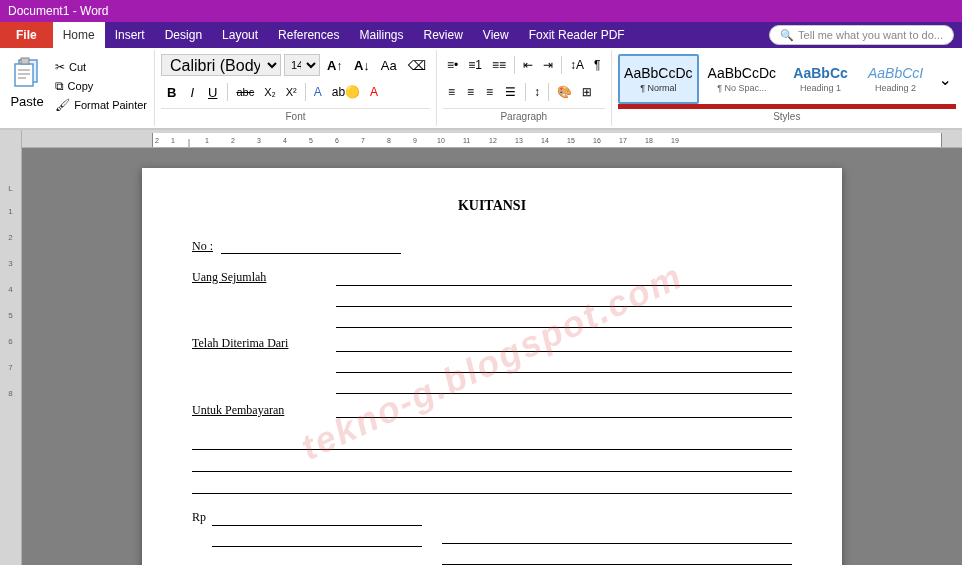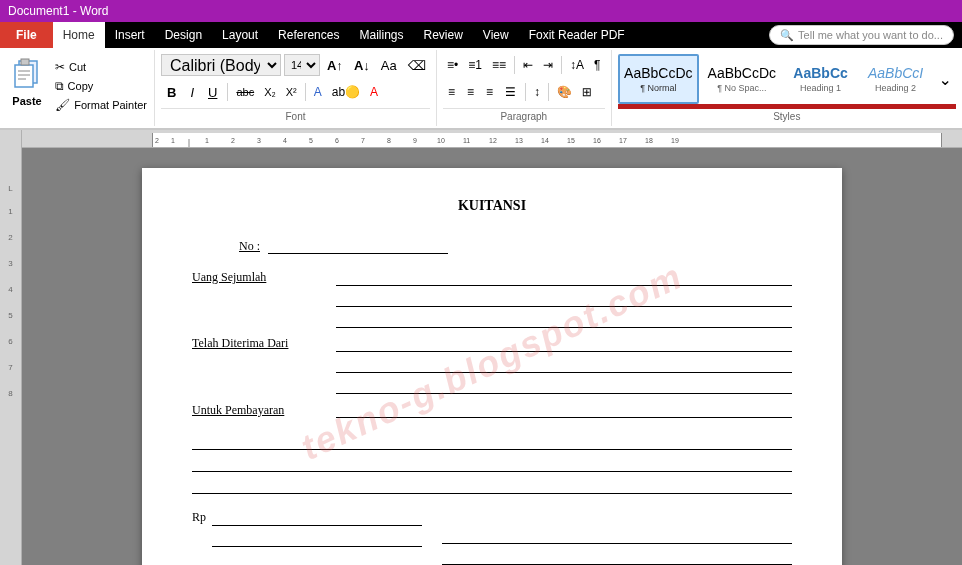--- a/index.html
+++ b/index.html
@@ -11,21 +11,21 @@
       color: white;
       height: 22px;
       display: flex;
       align-items: center;
       padding: 0 8px;
       font-size: 12px;
     }
 
     
     .menu-bar {
-      background: #000000;
+      background: #4c1d95;
       height: 26px;
       display: flex;
       align-items: stretch;
     }
     .menu-bar .file-tab {
       background: #d83b2e;
       color: white;
       padding: 0 16px;
       display: flex;
       align-items: center;
@@ -139,21 +139,21 @@
       <div style="display:flex; flex-direction:column; align-items:center; justify-content:space-between; padding-bottom:4px;">
         <div class="paste-btn" style="display:flex;flex-direction:column;align-items:center;justify-content:center;width:46px;height:60px;cursor:pointer;border-radius:2px;">
           <svg width="32" height="38" viewBox="0 0 32 38">
             <rect x="8" y="4" width="18" height="22" fill="#e8f0fe" stroke="#5b9bd5" stroke-width="1.5"></rect>
             <rect x="4" y="8" width="18" height="22" fill="white" stroke="#5b9bd5" stroke-width="1.5"></rect>
             <rect x="10" y="2" width="8" height="6" fill="#c8c8c8" stroke="#888" stroke-width="1"></rect>
             <line x1="7" y1="14" x2="19" y2="14" stroke="#888" stroke-width="1"></line>
             <line x1="7" y1="18" x2="19" y2="18" stroke="#888" stroke-width="1"></line>
             <line x1="7" y1="22" x2="15" y2="22" stroke="#888" stroke-width="1"></line>
           </svg>
-          <span style="font-size:11px;font-weight:bold;">Paste</span>
+          <span style="font-size:13px;">Paste</span>
         </div>
       </div>
       <div style="display:flex;flex-direction:column;justify-content:flex-start;gap:1px;padding-top:6px;padding-left:2px;">
         <div class="clipboard-action" style="display:flex;align-items:center;gap:4px;padding:2px 3px;cursor:pointer;border-radius:2px;font-size:11px;white-space:nowrap;">
           <span style="font-size:12px;">✂</span>
           <span>Cut</span>
         </div>
         <div class="clipboard-action" style="display:flex;align-items:center;gap:4px;padding:2px 3px;cursor:pointer;border-radius:2px;font-size:11px;white-space:nowrap;">
           <span style="font-size:12px;">⧉</span>
           <span>Copy</span>
@@ -294,21 +294,21 @@
   </div>
 
   <div style="flex:1;display:flex;justify-content:center;padding:20px;overflow-y:auto;">
     <div style="background:white;width:700px;min-height:400px;box-shadow:0 2px 8px rgba(0,0,0,0.4);padding:30px 50px;position:relative;">
 
       <div style="position:absolute;top:45%;left:50%;transform:translate(-50%,-50%) rotate(-25deg);font-size:36px;color:rgba(220,80,80,0.22);font-style:italic;font-weight:bold;pointer-events:none;white-space:nowrap;z-index:10;letter-spacing:2px;">tekno-g.blogspot.com</div>
 
       <div style="text-align:center;font-weight:bold;font-size:14px;margin-bottom:24px;font-family:'Times New Roman',serif;">KUITANSI</div>
 
       <div style="display:flex;align-items:flex-end;margin-bottom:16px;">
-        <span style="font-size:12px;text-decoration:underline;font-family:'Times New Roman',serif;margin-left:47px;">No :</span>
+        <span style="font-size:12px;text-decoration:underline;font-family:'Times New Roman',serif;">No :</span>
         <div style="border-bottom:1px solid #000;flex:0 0 180px;height:16px;margin-left:8px;"></div>
       </div>
 
       <div style="display:flex;align-items:flex-start;margin-bottom:8px;">
         <span style="font-size:12px;font-family:'Times New Roman',serif;min-width:140px;text-decoration:underline;">Uang Sejumlah</span>
         <div style="flex:1;display:flex;flex-direction:column;gap:5px;margin-left:4px;">
           <div style="border-bottom:1px solid #000;width:100%;height:16px;"></div>
           <div style="border-bottom:1px solid #000;width:100%;height:16px;"></div>
           <div style="border-bottom:1px solid #000;width:100%;height:16px;"></div>
         </div>

